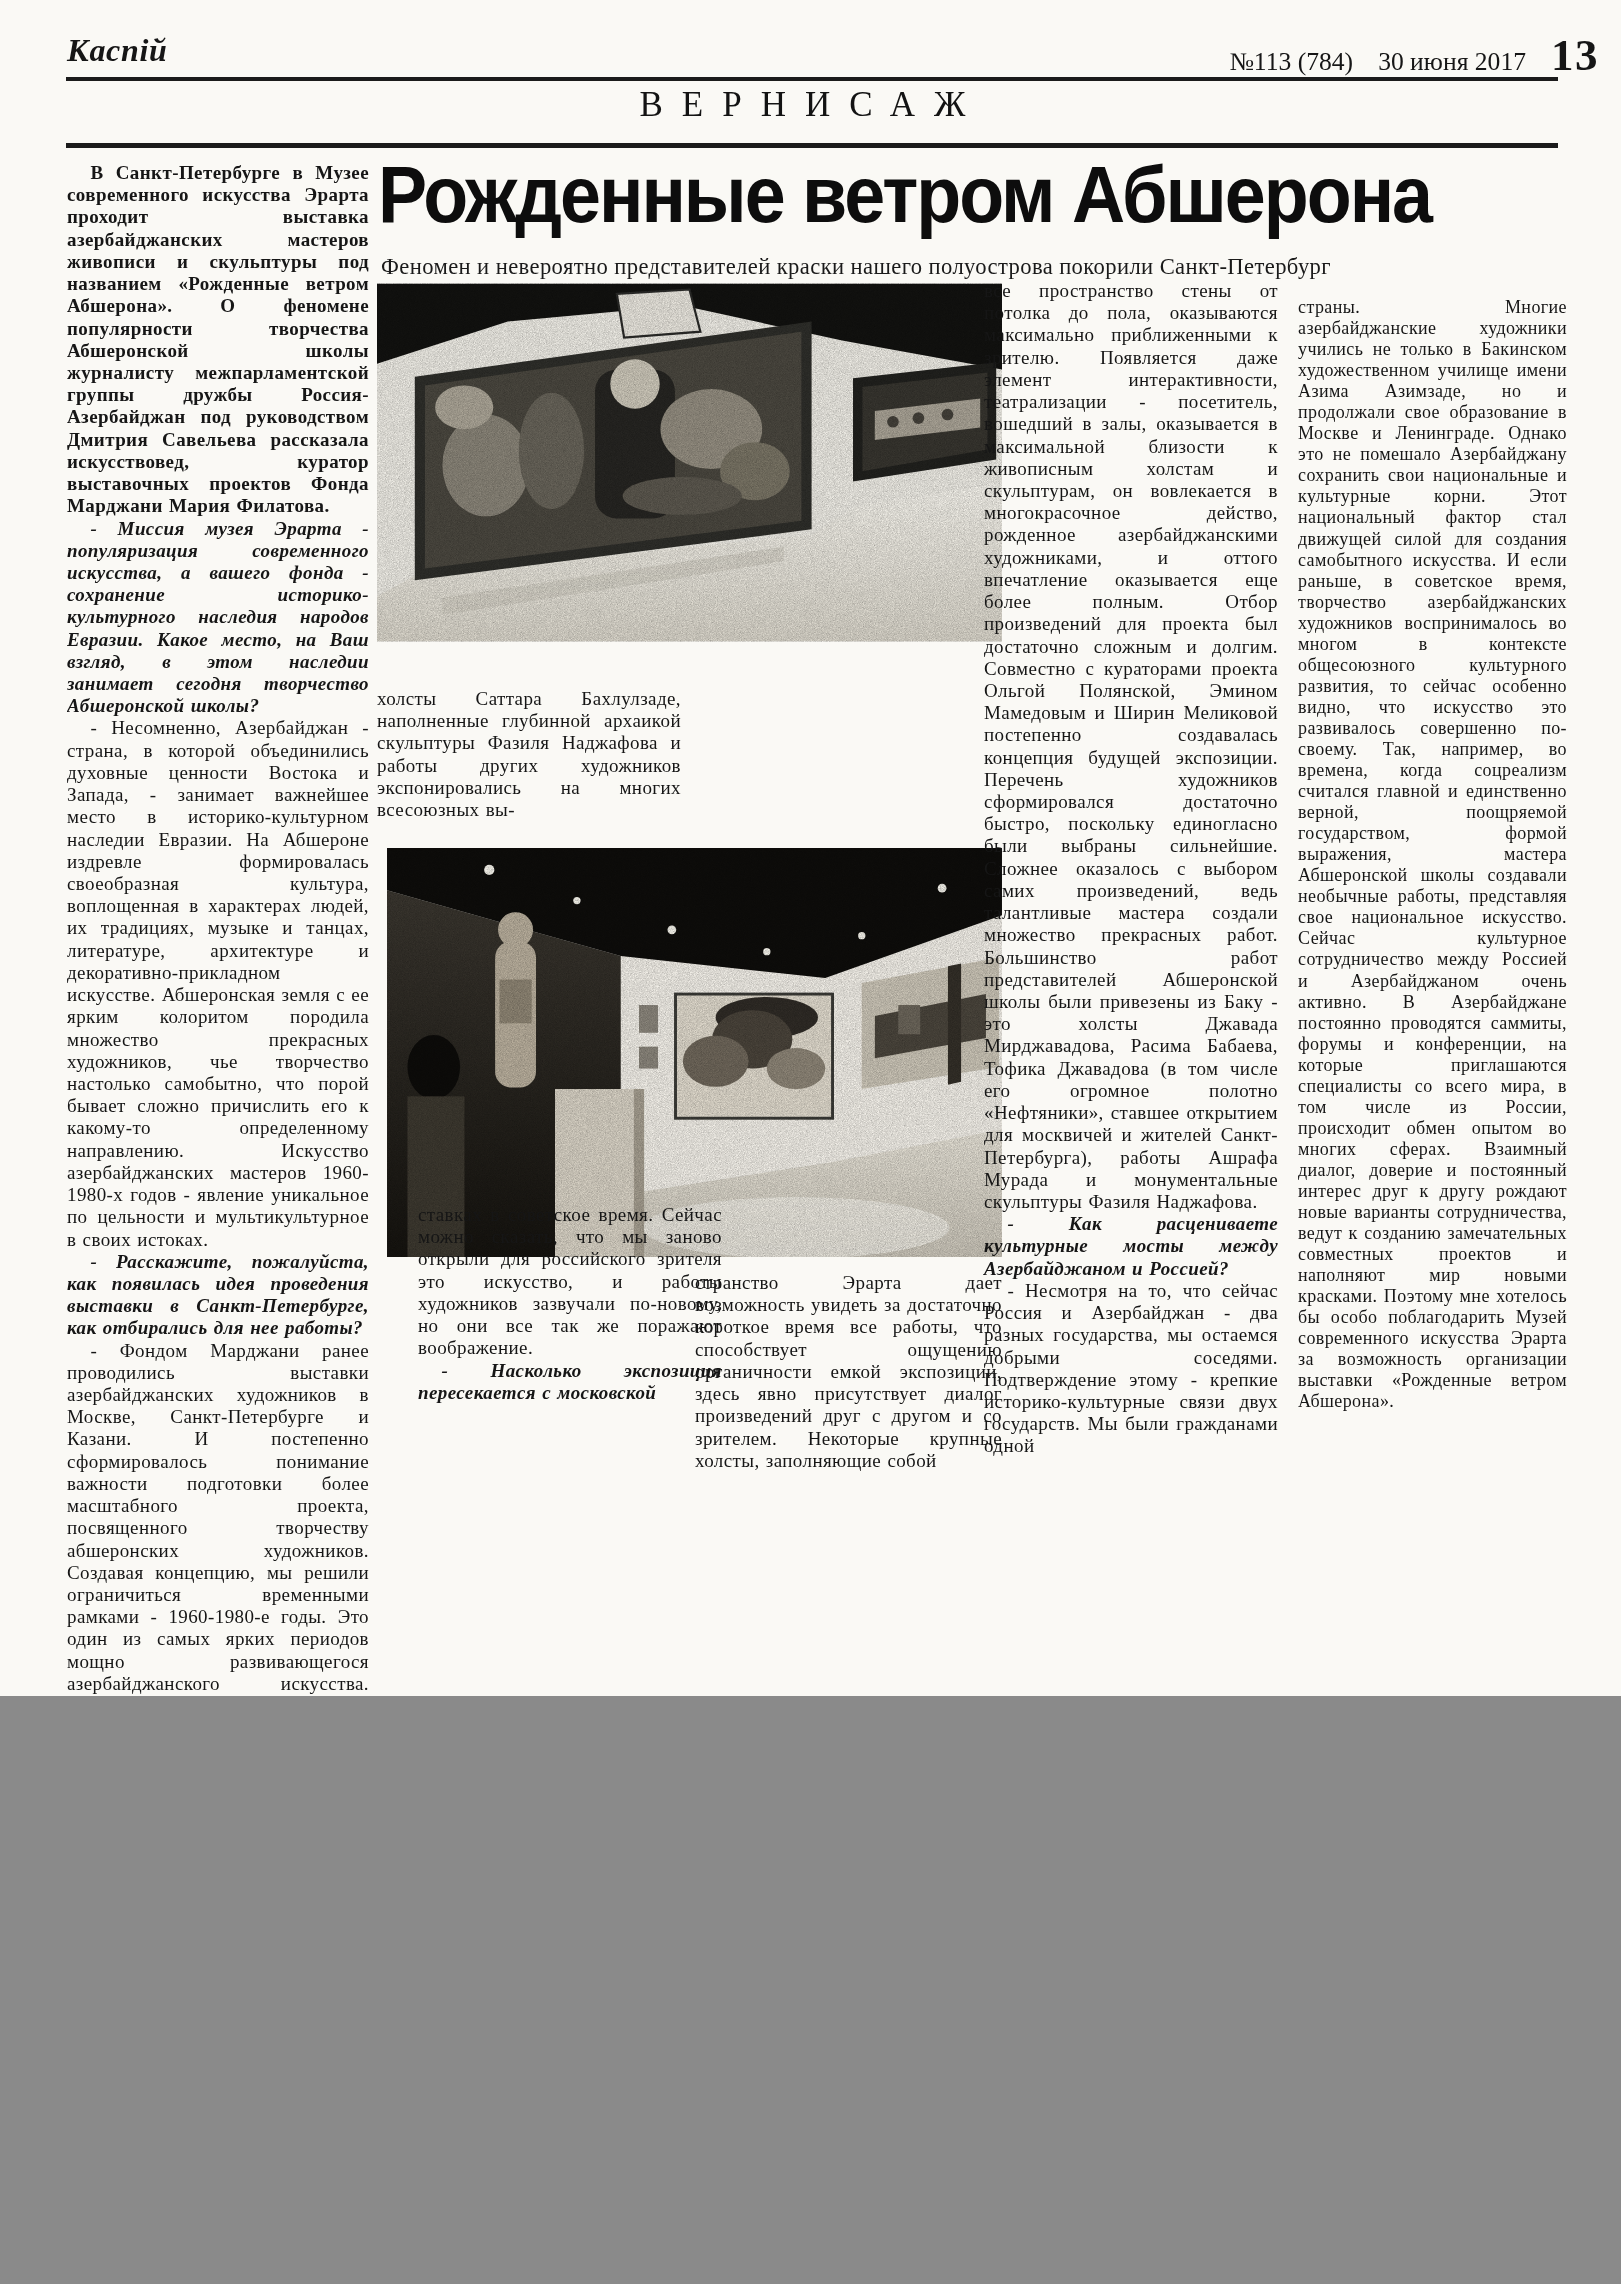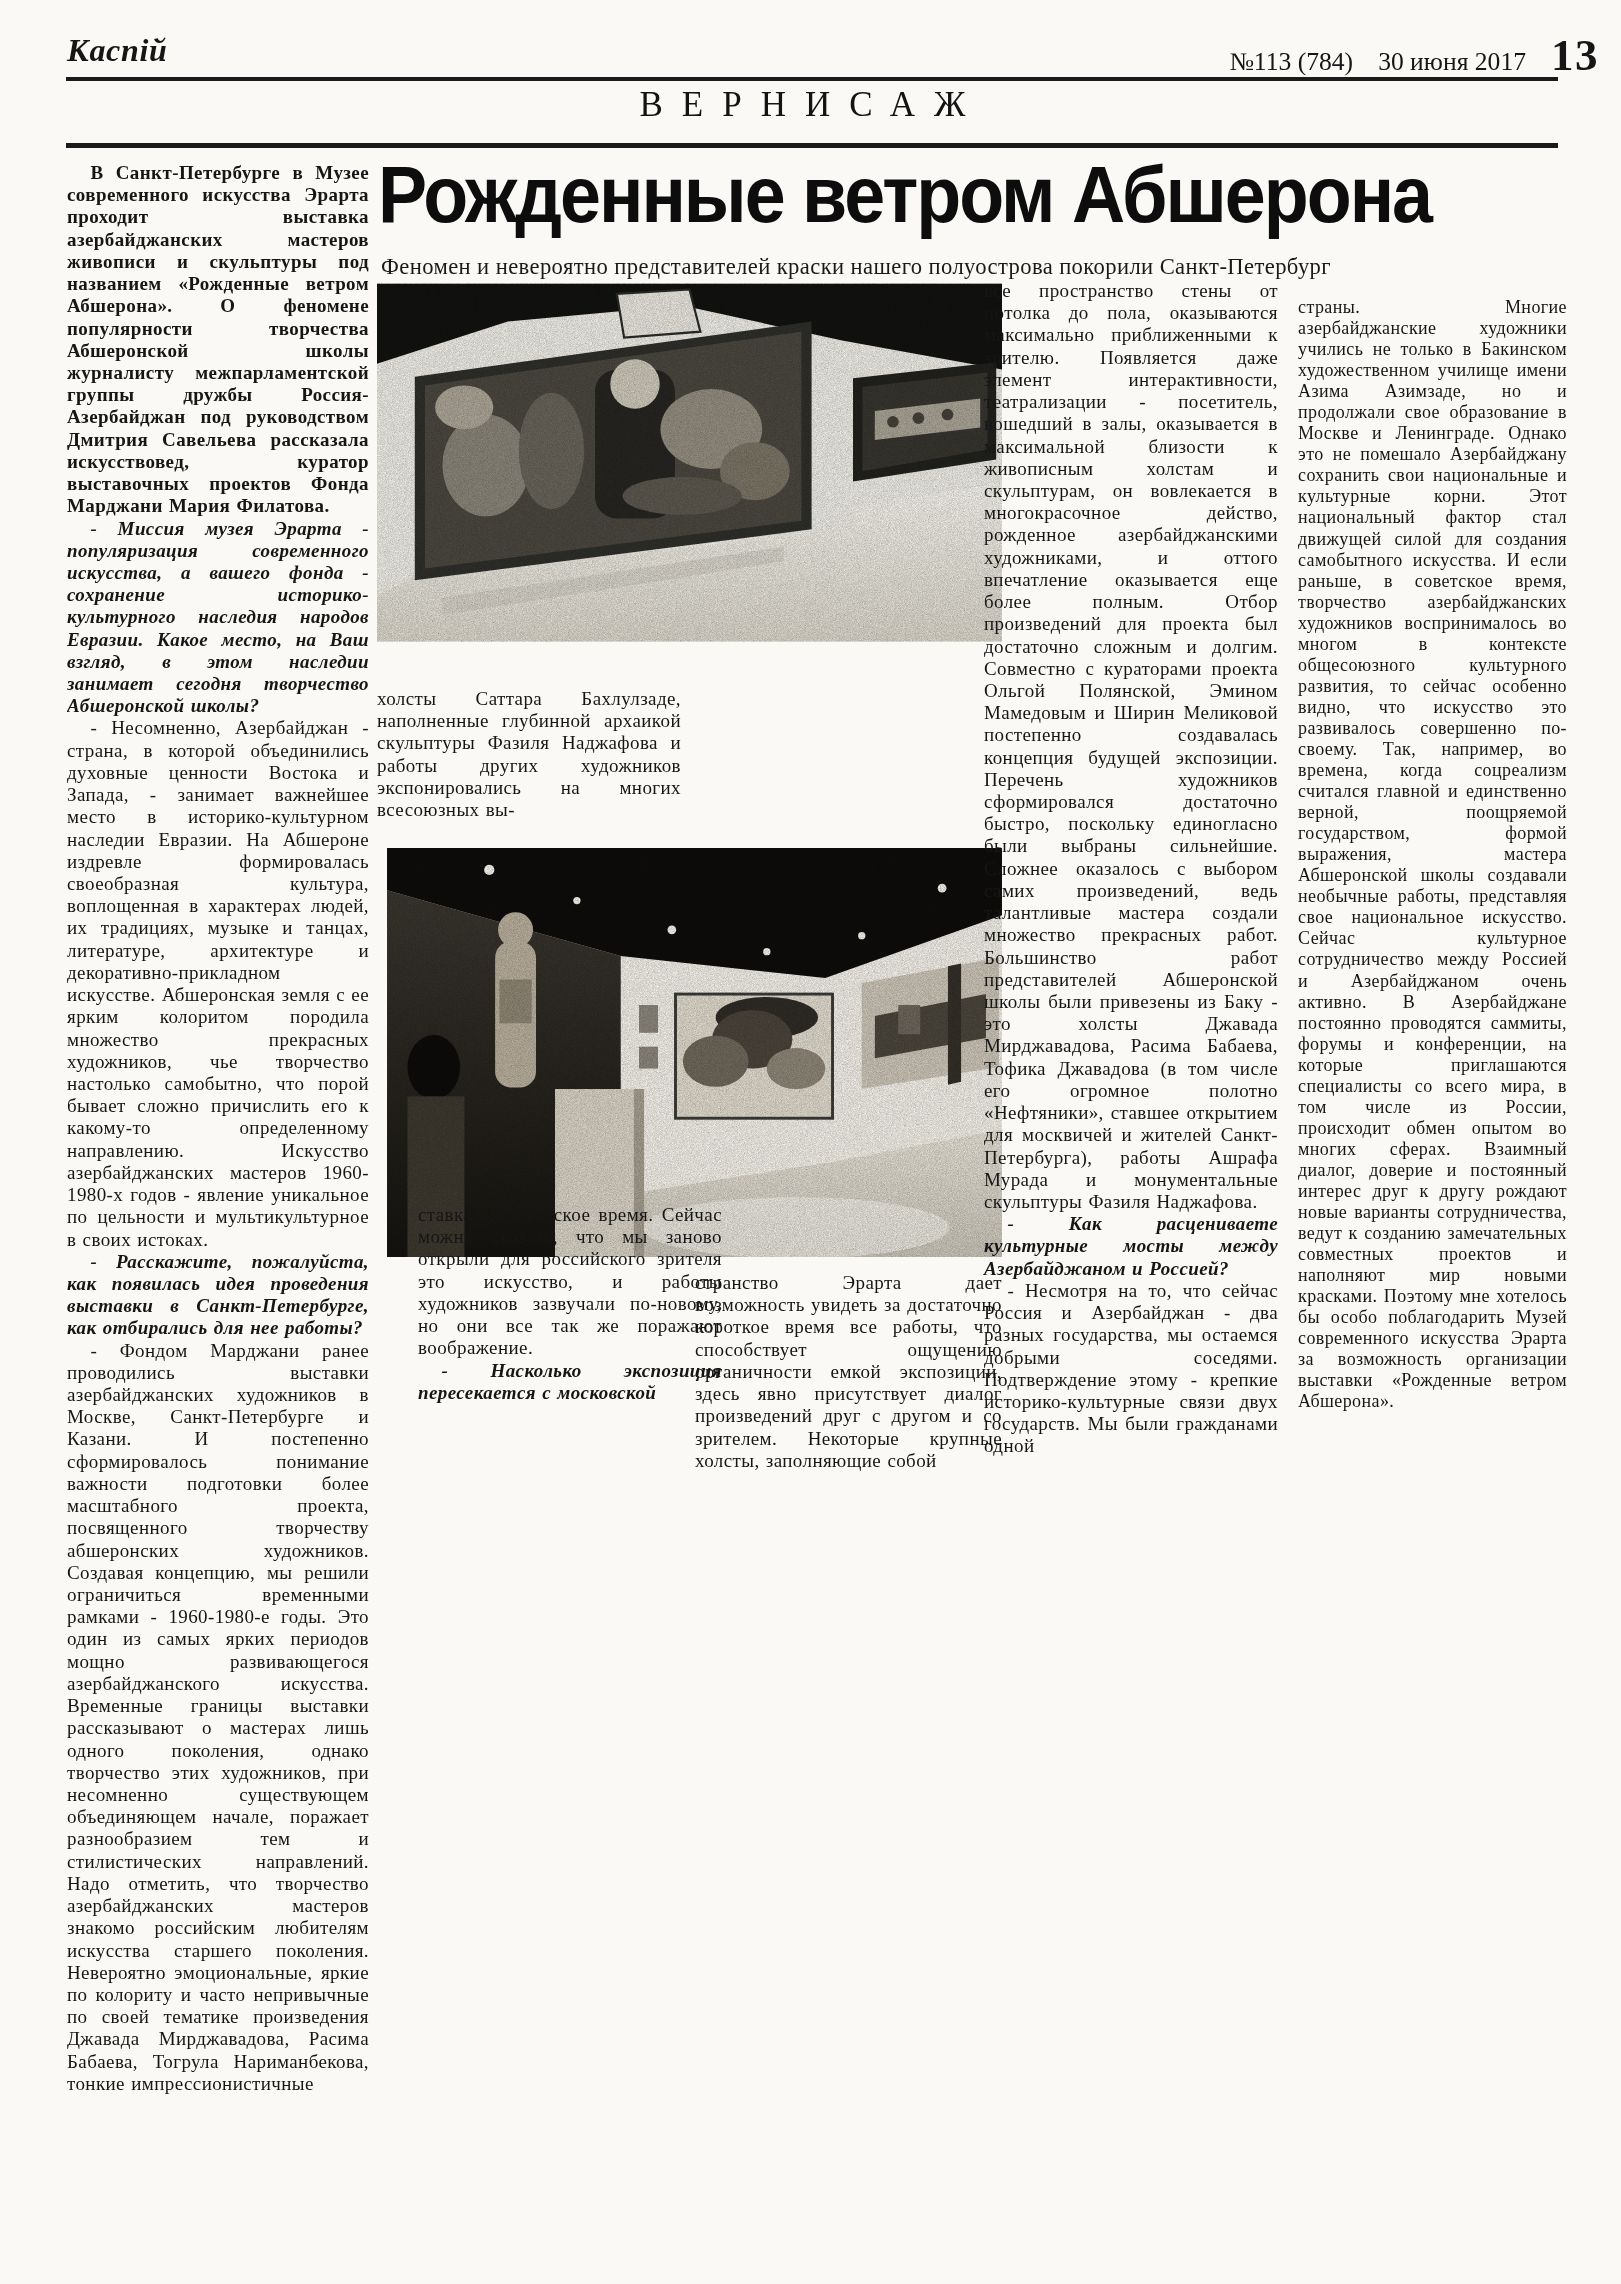--- a/index.html
+++ b/index.html
@@ -1,17 +1,17 @@
 <!DOCTYPE html>
 <html style="font-size:11.7px"><head>
 <meta charset="utf-8">
 <style>
   html,body{margin:0;padding:0;background:#8a8a8a;}
   .page{
-    position:relative;width:1621px;height:2284px;margin:0 auto;
+    position:relative;width:1621px;height:1696px;margin:0 auto;
     background:#faf9f5;color:#161616;
     font-family:"Liberation Serif", serif;
     overflow:hidden;
   }
   
   .masthead{
     position:absolute;left:67px;top:32px;
     font-size:32px;font-weight:bold;font-style:italic;letter-spacing:0.7px;
   }
   .issue-info{

